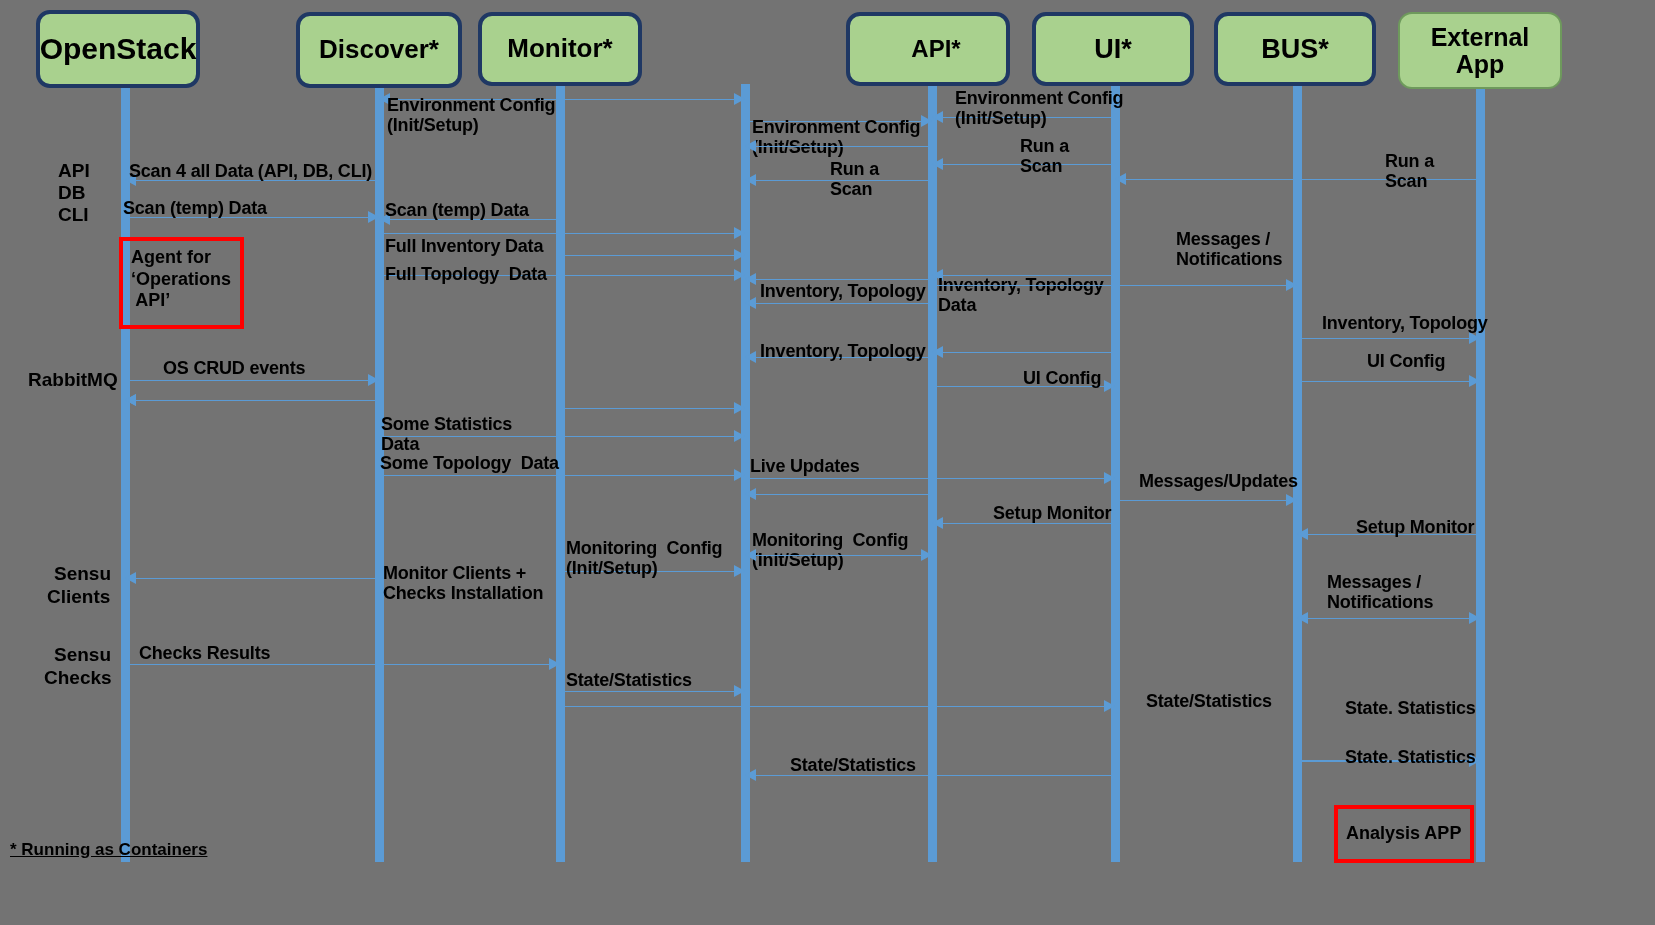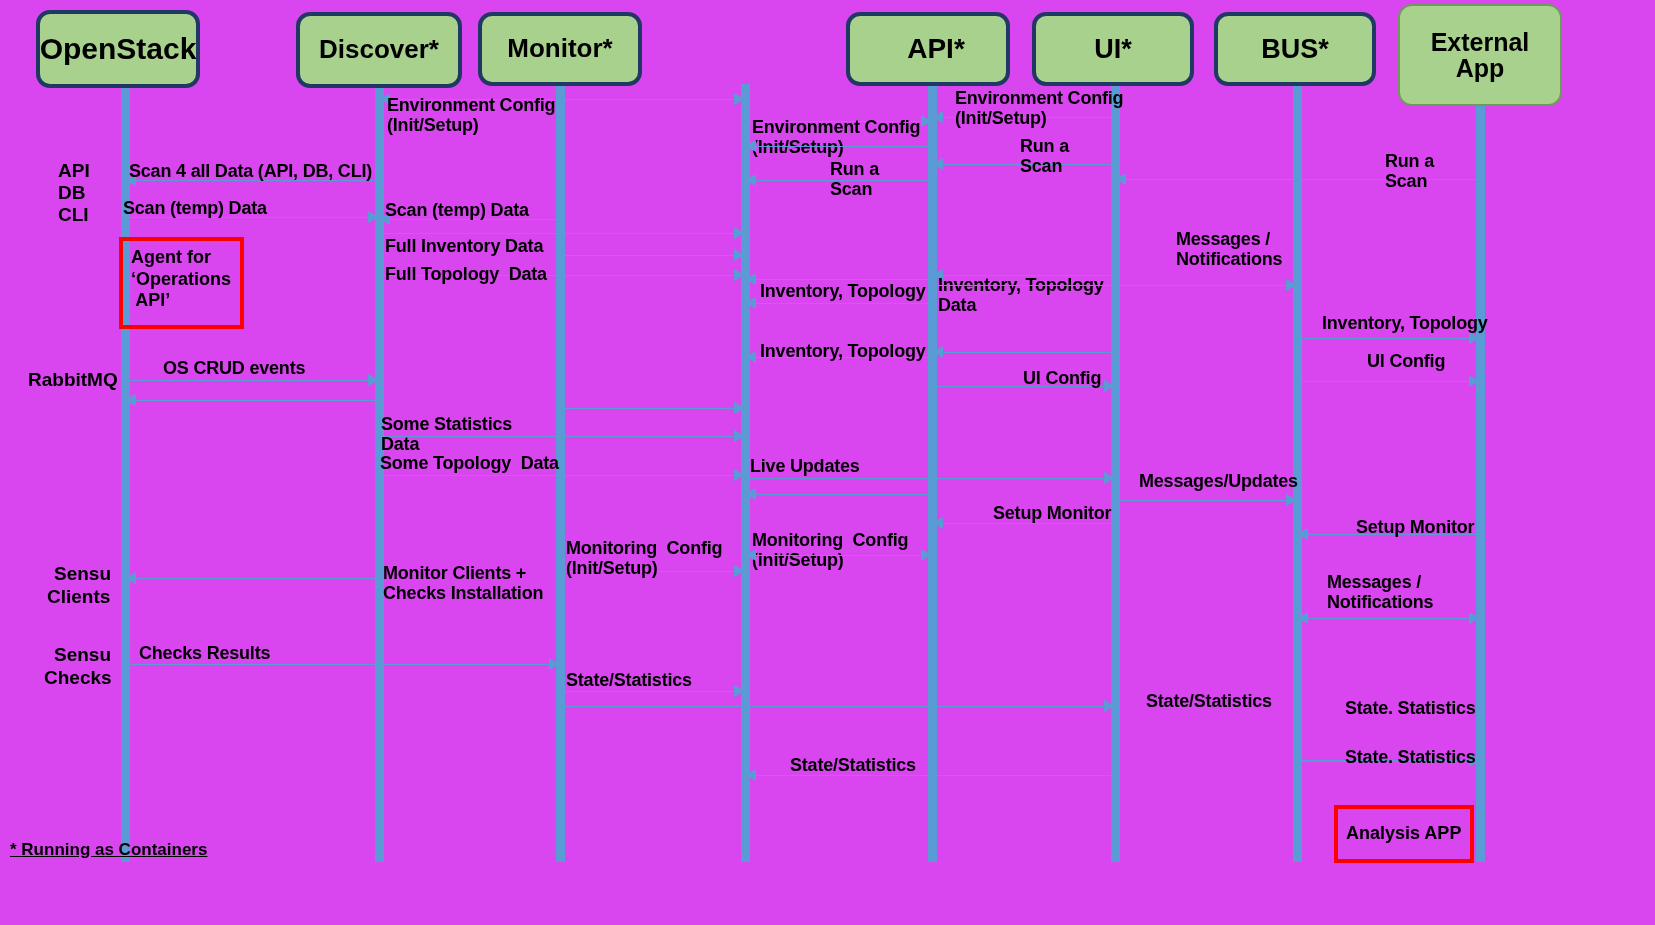--- a/index.html
+++ b/index.html
@@ -7,21 +7,21 @@
     padding: 0;
     background: #ffffff;
   }
   body {
     font-family: "Liberation Sans", sans-serif;
   }
   #canvas {
     position: relative;
     width: 1655px;
     height: 925px;
-    background: #d946ef;
+    background: #737373;
     overflow: hidden;
   }
   .lifeline {
     position: absolute;
     width: 9px;
     background: #5B9BD5;
   }
   .actor-box {
     position: absolute;
     background: #A9D18E;
@@ -109,30 +109,30 @@
     <div class="lifeline" style="left: 1475.5px; top: 84px; height: 778px;"></div>
     <div class="actor-box" style="left: 36px; top: 10px; width: 164px; height: 78px; font-size: 30px;">
       <span style="white-space: pre-line;">OpenStack</span>
     </div>
     <div class="actor-box" style="left: 296px; top: 12px; width: 166px; height: 76px; font-size: 26px;">
       <span style="white-space: pre-line;">Discover*</span>
     </div>
     <div class="actor-box" style="left: 478px; top: 12px; width: 164px; height: 74px; font-size: 26px;">
       <span style="white-space: pre-line;">Monitor*</span>
     </div>
-    <div class="actor-box" style="left: 846px; top: 12px; width: 164px; height: 74px; font-size: 28px; padding-left: 20px;">
+    <div class="actor-box" style="left: 846px; top: 12px; width: 164px; height: 74px; font-size: 24px; padding-left: 20px;">
       <span style="white-space: pre-line;">API*</span>
     </div>
     <div class="actor-box" style="left: 1032px; top: 12px; width: 162px; height: 74px; font-size: 27px;">
       <span style="white-space: pre-line;">UI*</span>
     </div>
     <div class="actor-box" style="left: 1214px; top: 12px; width: 162px; height: 74px; font-size: 27px;">
       <span style="white-space: pre-line;">BUS*</span>
     </div>
-    <div class="actor-box thin-border" style="left: 1398px; top: 4px; width: 164px; height: 102px; font-size: 25px;">
+    <div class="actor-box thin-border" style="left: 1398px; top: 12px; width: 164px; height: 77px; font-size: 25px;">
       <span style="white-space: pre-line;">External
 App</span>
     </div>
     <div class="msg-line" style="left: 379px; top: 99px; width: 181px;"></div>
     <div class="arrow-head left" style="top: 93px; left: 379px;"></div>
     <div class="msg-label" style="left: 387px; top: 95px; font-size: 18px;">Environment Config
 (Init/Setup)</div>
     <div class="msg-line" style="left: 560px; top: 99px; width: 185px;"></div>
     <div class="arrow-head right" style="top: 93px; left: 734px;"></div>
     <div class="msg-line" style="left: 745px; top: 121px; width: 187px;"></div>

